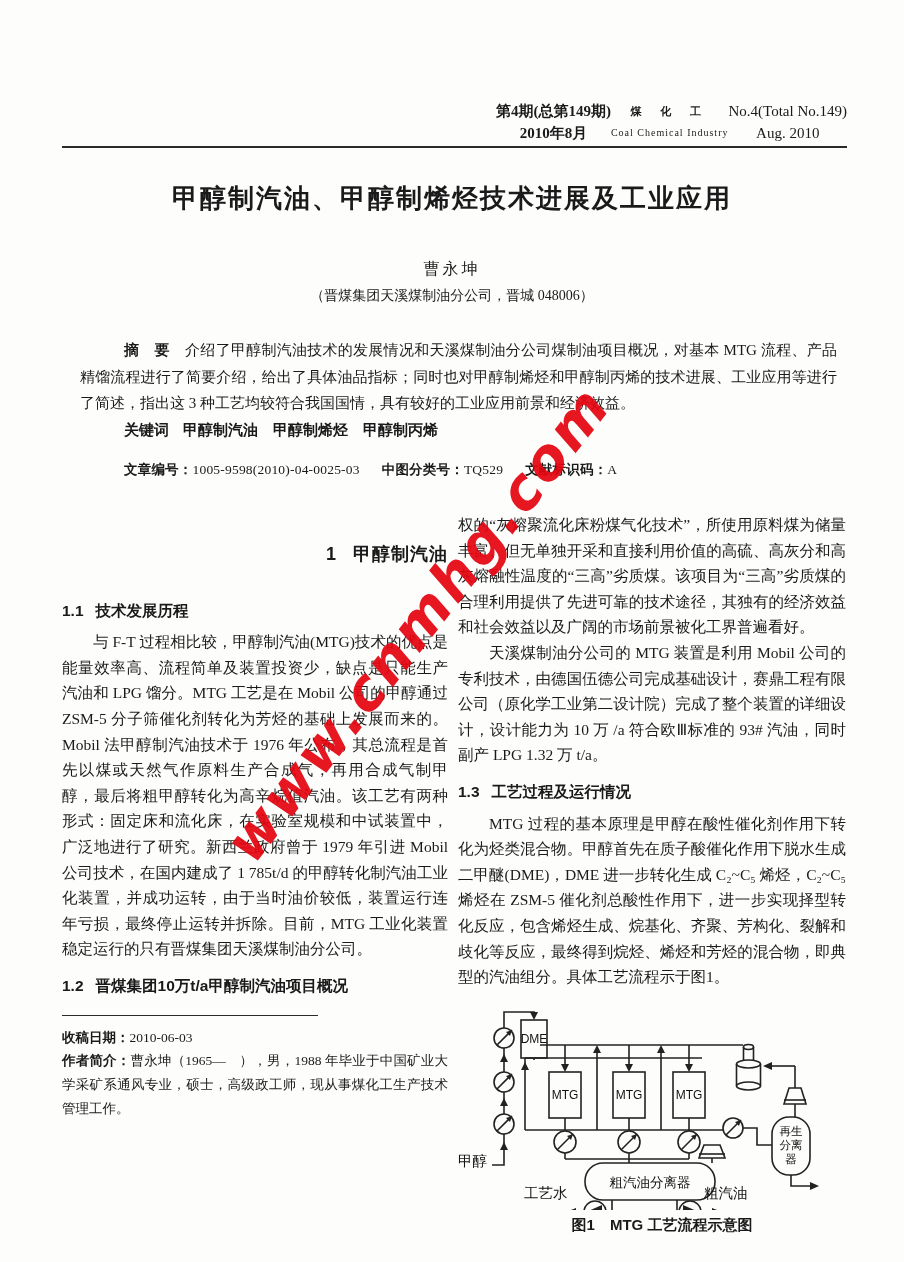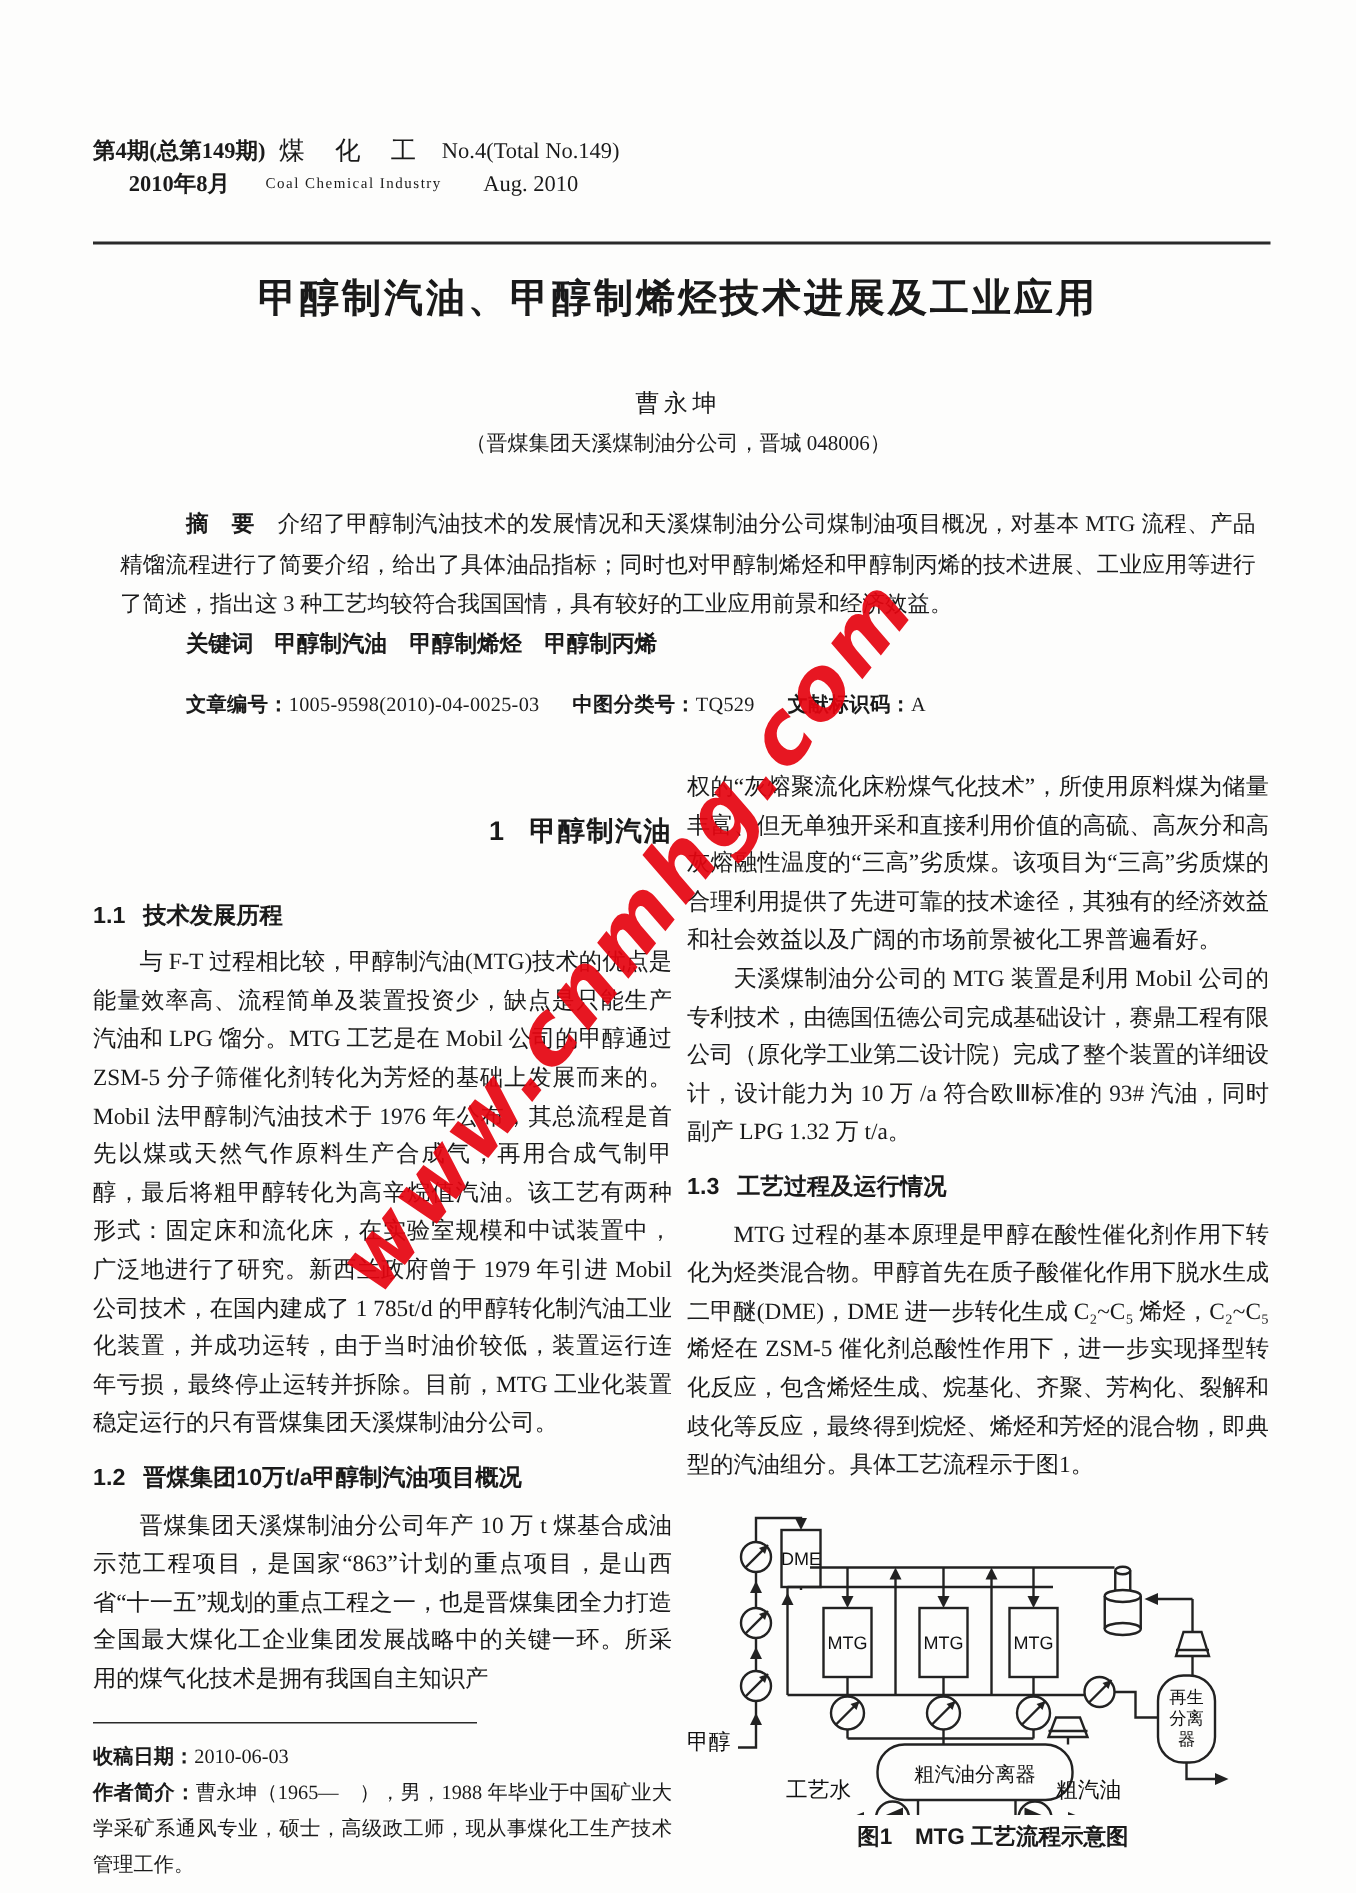--- a/index.html
+++ b/index.html
@@ -10,27 +10,27 @@
     margin: 0 auto;
     background: #fdfdfc;
     color: #1a1a1a;
     font-family: "Liberation Serif", serif;
     overflow: hidden;
   }
   .sans { font-family: "Liberation Sans", sans-serif; }
 
   
   .jheader {
-    position: absolute; top: 90px; left: 62px; right: 57px;
-    display: flex; justify-content: flex-start; align-items: flex-start;
-    border-bottom: 2px solid #2a2a2a; padding-bottom: 27px;
+    position: absolute; top: 100px; left: 62px; right: 57px;
+    display: flex; justify-content: flex-end; align-items: flex-start;
+    border-bottom: 2px solid #2a2a2a; padding-bottom: 2px;
   }
   .jheader .blk { text-align: center; line-height: 22px; font-size: 15px; }
   .jheader .cn { font-weight: bold; }
-  .jheader .journal-cn { font-size: 17px; font-weight: normal; letter-spacing: 8px; }
+  .jheader .journal-cn { font-size: 11px; font-weight: bold; letter-spacing: 8px; }
   .jheader .journal-en { font-size: 10px; letter-spacing: 1px; }
 
   .title {
     position: absolute; top: 181px; left: 0; width: 100%;
     text-align: center; font-size: 26px; font-weight: bold;
     font-family: "Liberation Sans", sans-serif; letter-spacing: 2px;
   }
   .author { position: absolute; top: 259px; width: 100%; text-align: center; font-size: 16px; letter-spacing: 3px; }
   .affil  { position: absolute; top: 287px; width: 100%; text-align: center; font-size: 14px; }
 
@@ -139,21 +139,20 @@
     <h2 class="sec">
       <span class="no">1</span><span>甲醇制汽油</span>
     </h2>
     <h3 class="sub">
       <span class="no">1.1</span><span>技术发展历程</span>
     </h3>
     <p>与 F-T 过程相比较，甲醇制汽油(MTG)技术的优点是能量效率高、流程简单及装置投资少，缺点是只能生产汽油和 LPG 馏分。MTG 工艺是在 Mobil 公司的甲醇通过 ZSM-5 分子筛催化剂转化为芳烃的基础上发展而来的。Mobil 法甲醇制汽油技术于 1976 年公布，其总流程是首先以煤或天然气作原料生产合成气，再用合成气制甲醇，最后将粗甲醇转化为高辛烷值汽油。该工艺有两种形式：固定床和流化床，在实验室规模和中试装置中，广泛地进行了研究。新西兰政府曾于 1979 年引进 Mobil 公司技术，在国内建成了 1 785t/d 的甲醇转化制汽油工业化装置，并成功运转，由于当时油价较低，装置运行连年亏损，最终停止运转并拆除。目前，MTG 工业化装置稳定运行的只有晋煤集团天溪煤制油分公司。</p>
     <h3 class="sub">
       <span class="no">1.2</span><span>晋煤集团10万t/a甲醇制汽油项目概况</span>
     </h3>
-    <p>晋煤集团天溪煤制油分公司年产 10 万 t 煤基合成油示范工程项目，是国家“863”计划的重点项目，是山西省“十一五”规划的重点工程之一，也是晋煤集团全力打造全国最大煤化工企业集团发展战略中的关键一环。所采用的煤气化技术是拥有我国自主知识产</p>
 
     <div class="footnote-rule"></div>
     <div class="footnote">
       <div>
         <span class="lab">收稿日期：</span><span>2010-06-03</span>
       </div>
       <div>
         <span class="lab">作者简介：</span><span>曹永坤（1965—　），男，1988 年毕业于中国矿业大学采矿系通风专业，硕士，高级政工师，现从事煤化工生产技术管理工作。</span>
       </div>
     </div>

